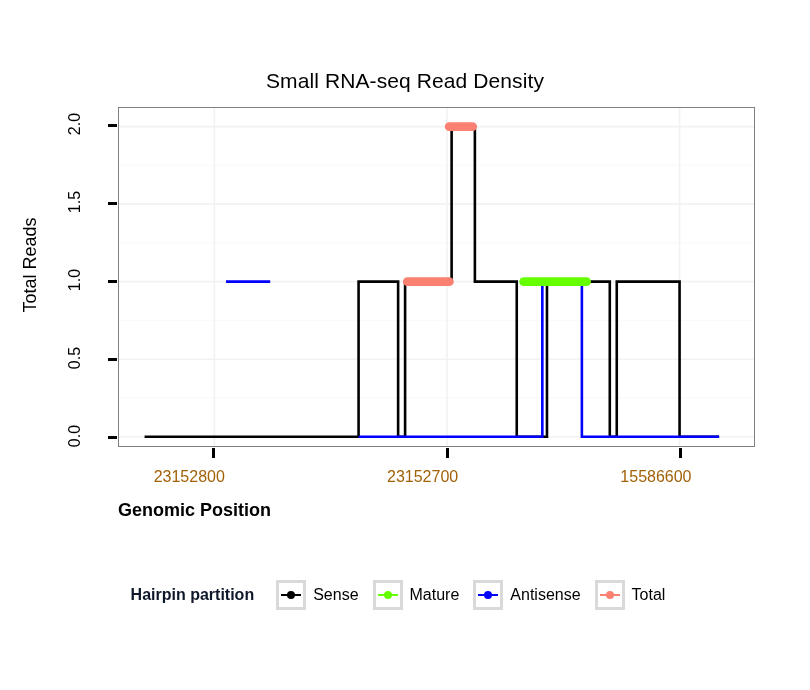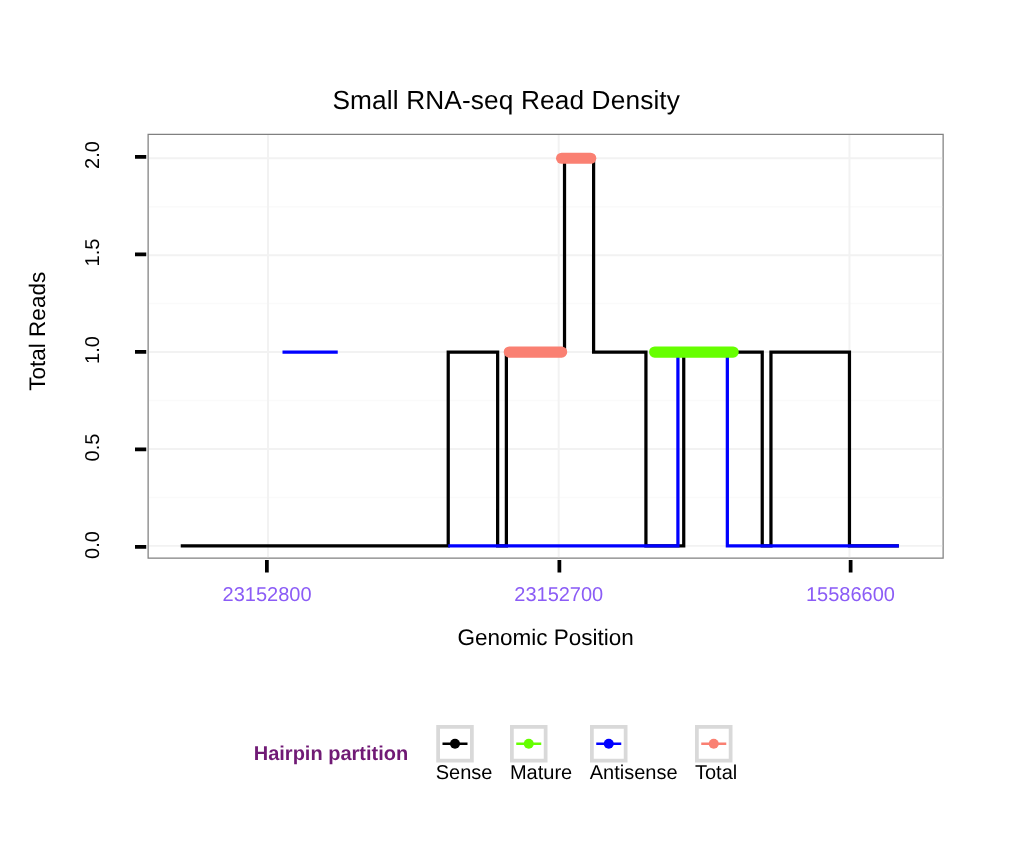--- a/index.html
+++ b/index.html
@@ -37,23 +37,24 @@
     color: #000000;
     letter-spacing: 0.1px;
   }
 
   
   #x-axis-title {
     position: absolute;
     left: 118px;
     top: 500px;
     width: 637px;
-    text-align: center;
+    text-align: left;
     font-size: 18px;
     color: #000000;
+    font-weight: bold;
   }
   #y-axis-title {
     position: absolute;
     left: -60px;
     top: 245px;
     width: 200px;
     text-align: center;
     font-size: 18px;
     color: #000000;
     transform: rotate(-90deg);
@@ -100,48 +101,46 @@
     position: absolute;
     width: 3px;
     height: 10px;
     background: #000000;
     top: 448px;
   }
   .xtick-label {
     position: absolute;
     top: 468px;
     width: 120px;
-    text-align: center;
-    font-size: 16px;
-    color: #8b5cf6;
+    font-size: 16px;
+    color: #a16207;
   }
 
   
   #legend {
     position: absolute;
     left: 0;
     top: 580px;
     width: 810px;
     display: flex;
     flex-direction: row;
     align-items: center;
     justify-content: center;
     gap: 0px;
   }
   #legend-title {
     font-size: 16px;
     font-weight: bold;
-    color: #701a75;
+    color: #0f172a;
     margin-right: 22px;
     white-space: nowrap;
   }
   .legend-entry {
     display: flex;
-    flex-direction: column;
-    align-items: flex-start;
+    align-items: center;
     margin-right: 14px;
   }
   .legend-key {
     width: 30px;
     height: 30px;
     border: 3px solid #D9D9D9;
     background: #ffffff;
     box-sizing: border-box;
     position: relative;
     margin-right: 7px;

